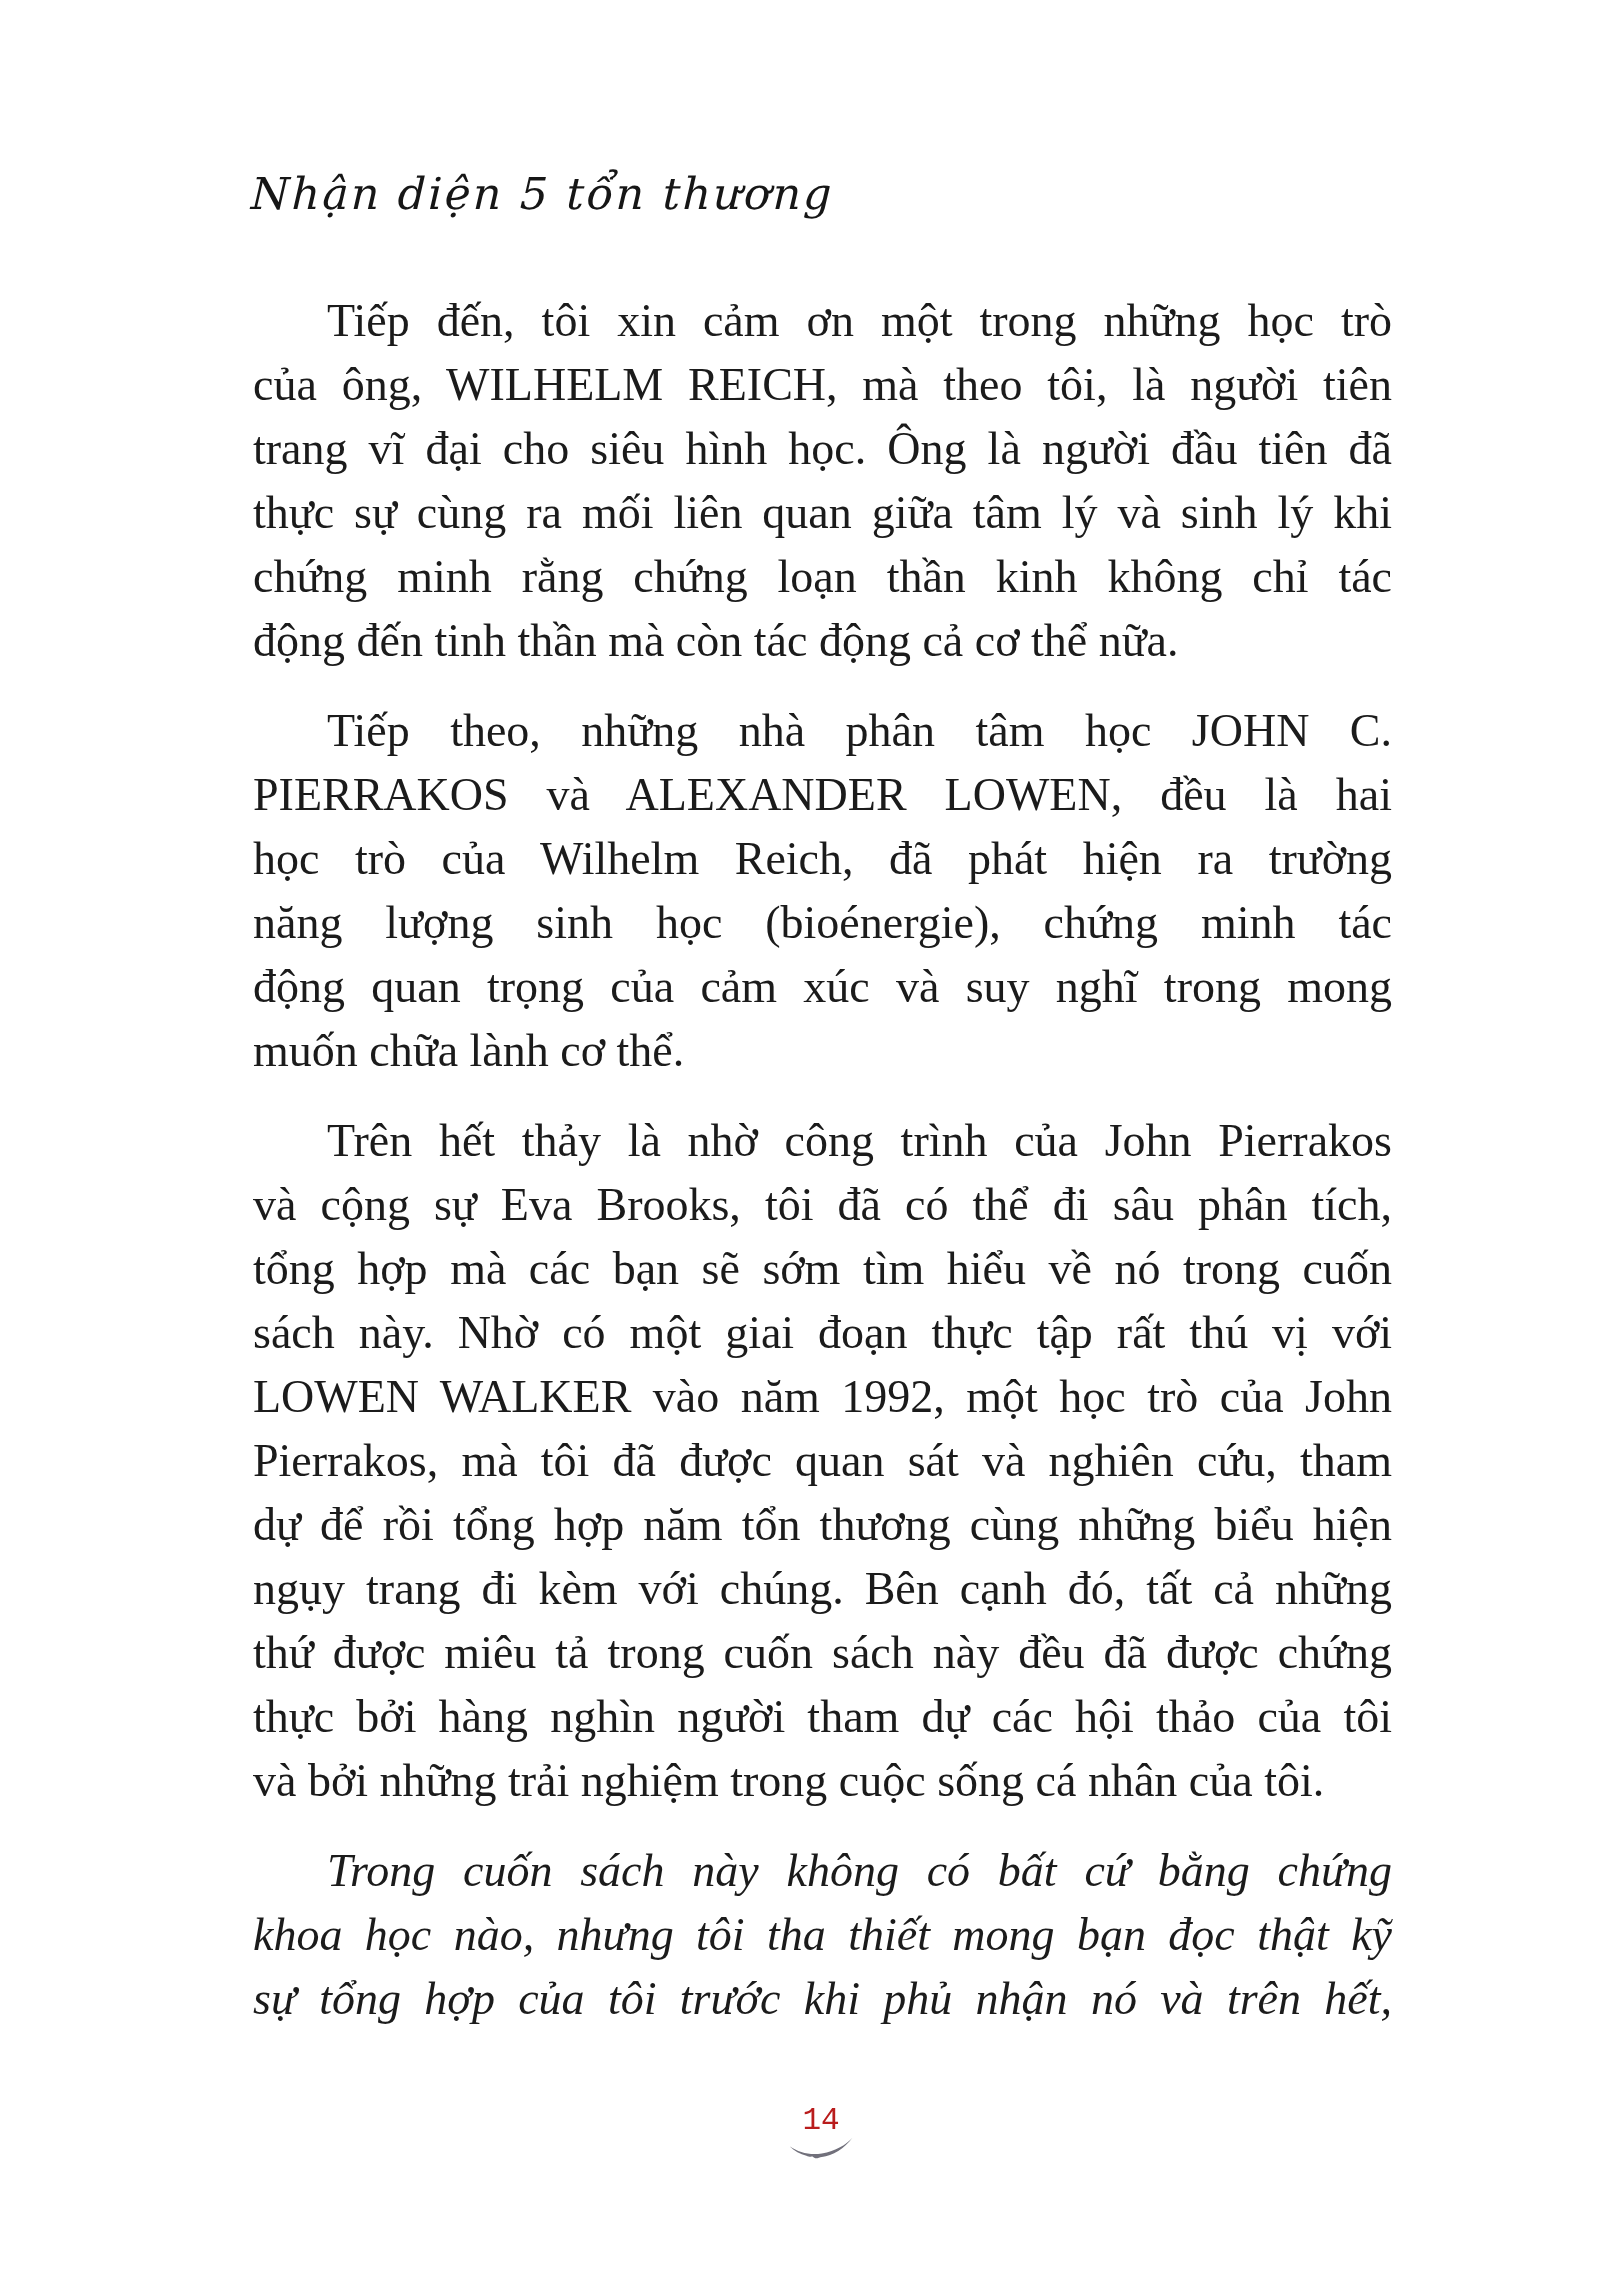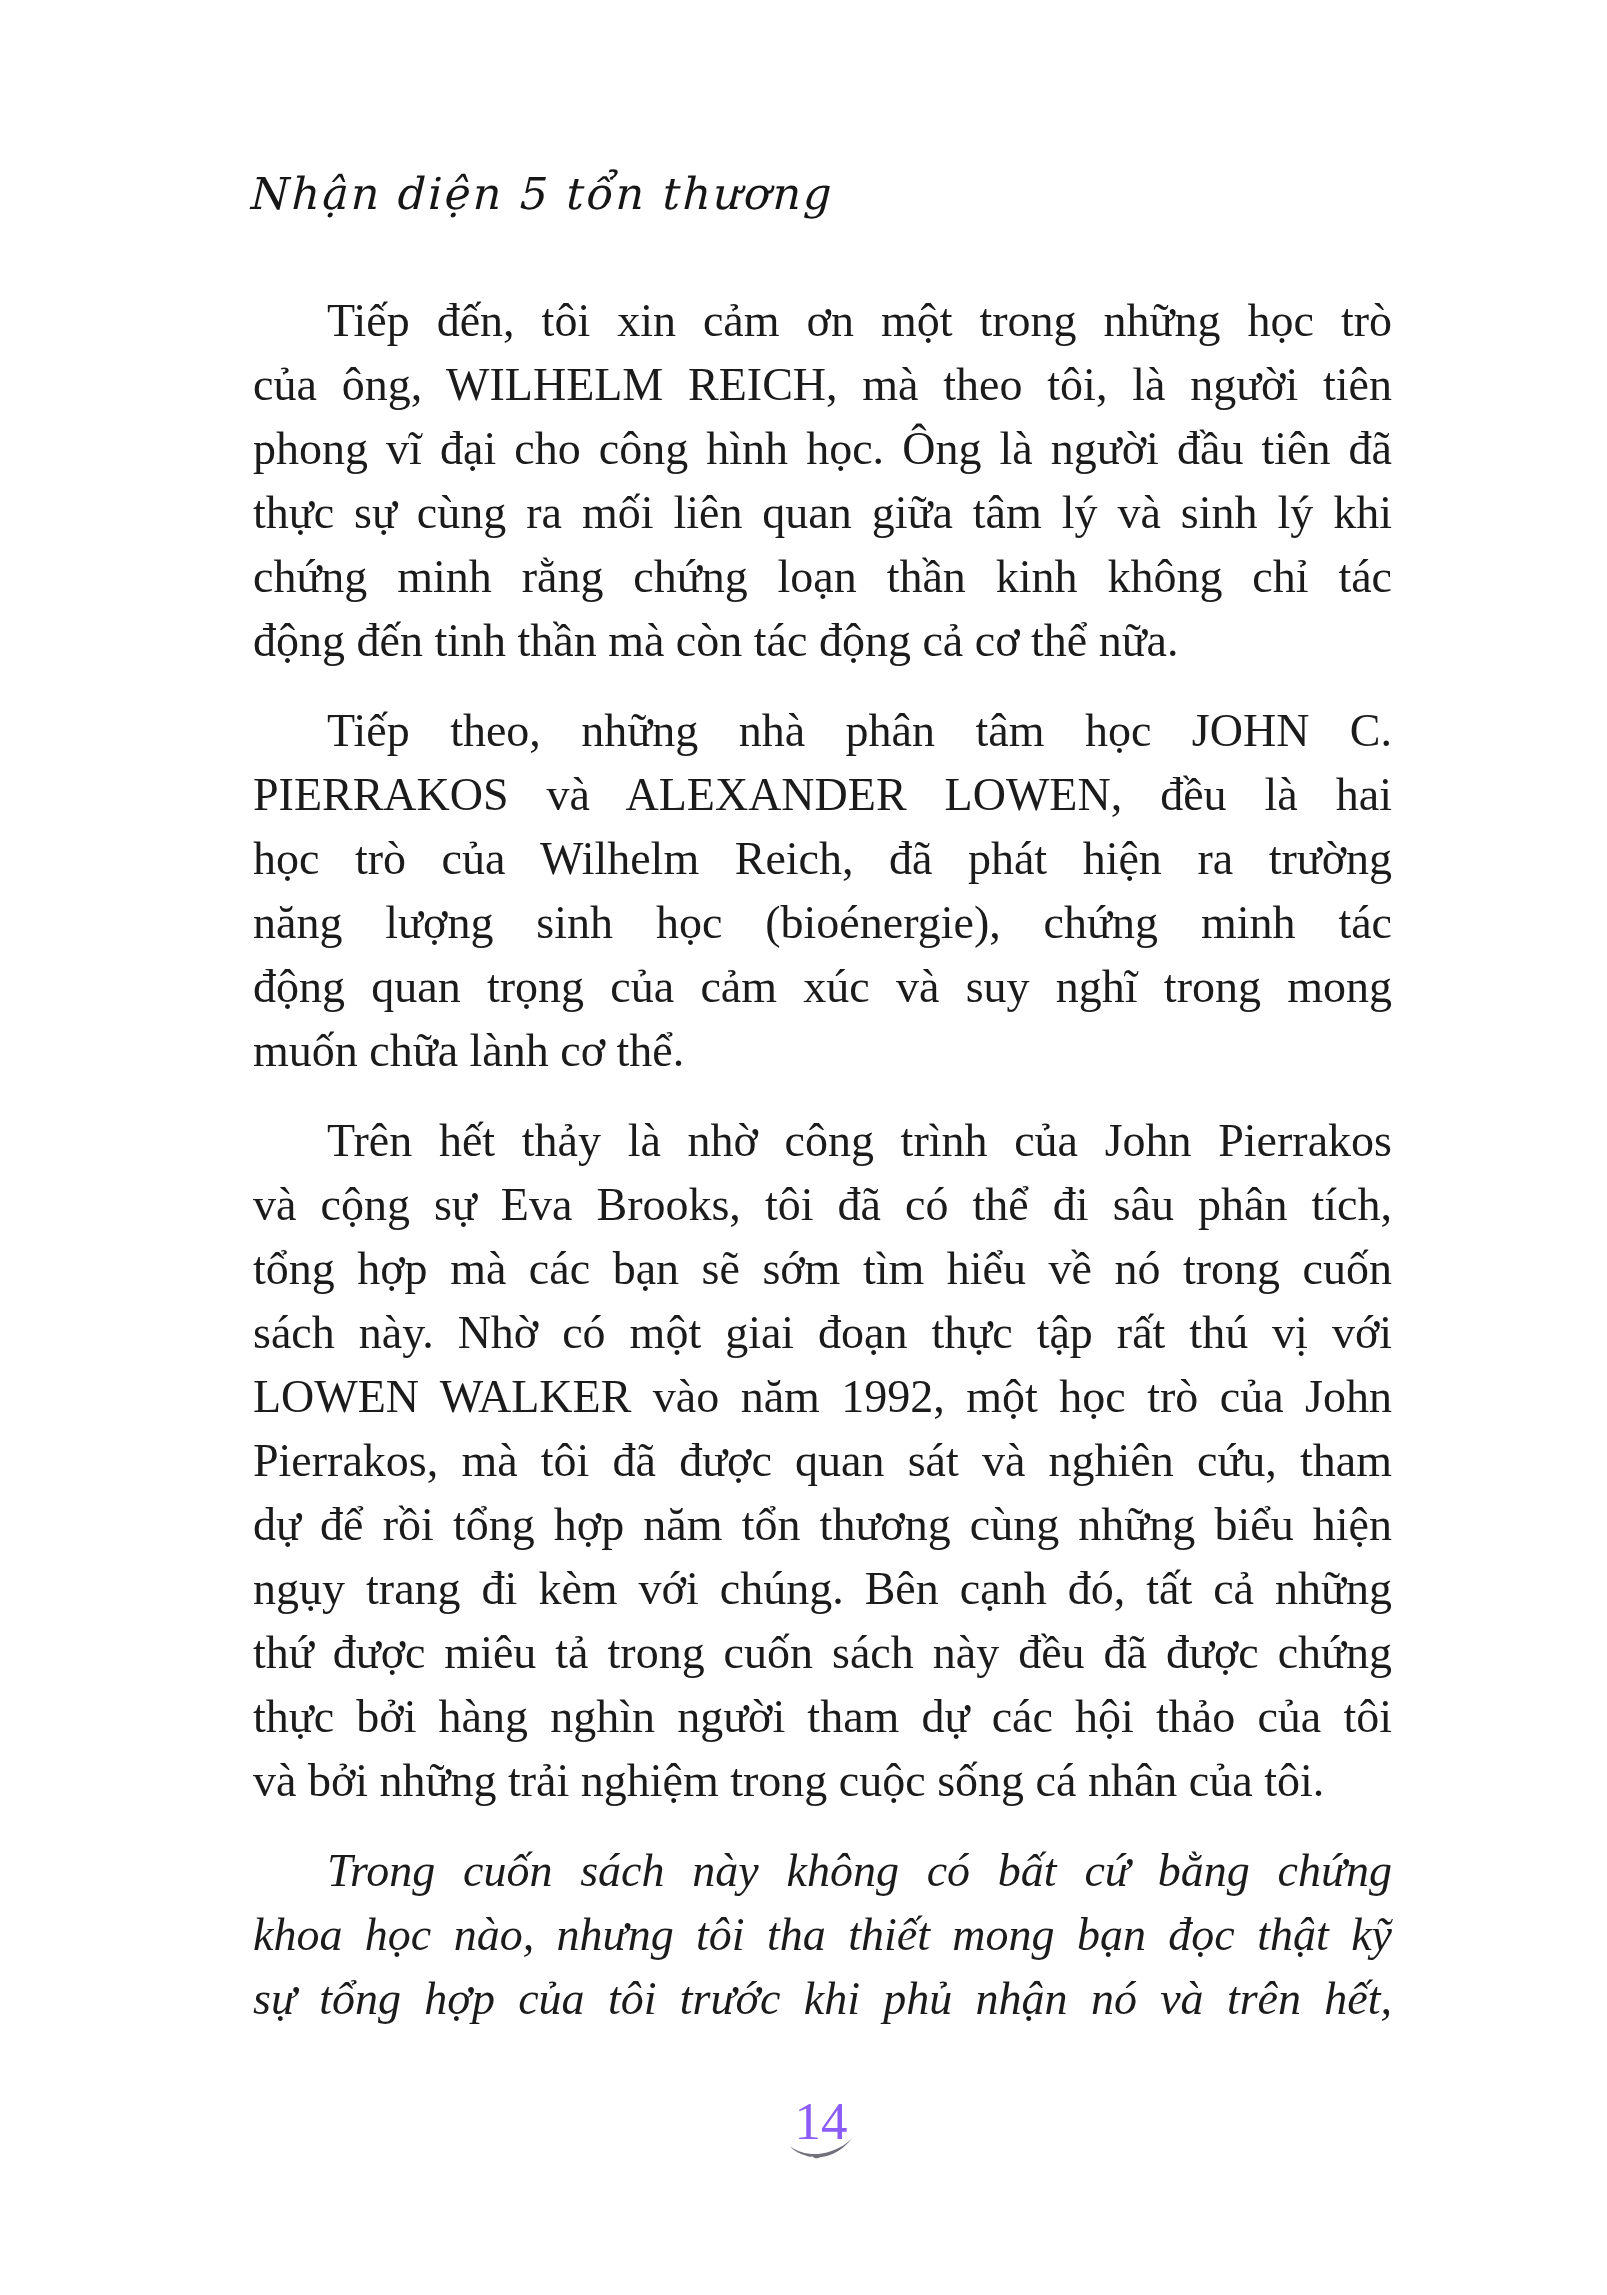--- a/index.html
+++ b/index.html
@@ -66,43 +66,43 @@
     right: 0;
     top: 2099px;
     text-align: center;
   }
   .folio-inner {
     display: inline-block;
     transform: translateX(17px);
     text-align: center;
   }
   .pagenum {
-    font-family: Liberation Serif, serif;
-    font-size: 53px;
+    font-family: Liberation Mono, monospace;
+    font-size: 31px;
     line-height: 44px;
-    color: #8b5cf6;
+    color: #b91c1c;
   }
   .swoosh {
     display: block;
     margin: -6.1px auto 0 auto;
   }
 </style>
 </head>
 <body>
 
 <div class="page">
 
   <div class="runhead">Nhận diện 5 tổn thương</div>
 
   <div class="content">
 
     <div class="para">
       <div class="line jl indent">Tiếp đến, tôi xin cảm ơn một trong những học trò</div>
       <div class="line jl">của ông, WILHELM REICH, mà theo tôi, là người tiên</div>
-      <div class="line jl">phong vĩ đại cho công hình học. Ông là người đầu tiên đã</div>
+      <div class="line jl">trang vĩ đại cho siêu hình học. Ông là người đầu tiên đã</div>
       <div class="line jl">thực sự cùng ra mối liên quan giữa tâm lý và sinh lý khi</div>
       <div class="line jl">chứng minh rằng chứng loạn thần kinh không chỉ tác</div>
       <div class="line ll">động đến tinh thần mà còn tác động cả cơ thể nữa.</div>
     </div>
 
     <div class="para">
       <div class="line jl indent">Tiếp theo, những nhà phân tâm học JOHN C.</div>
       <div class="line jl">PIERRAKOS và ALEXANDER LOWEN, đều là hai</div>
       <div class="line jl">học trò của Wilhelm Reich, đã phát hiện ra trường</div>
       <div class="line jl">năng lượng sinh học (bioénergie), chứng minh tác</div>

